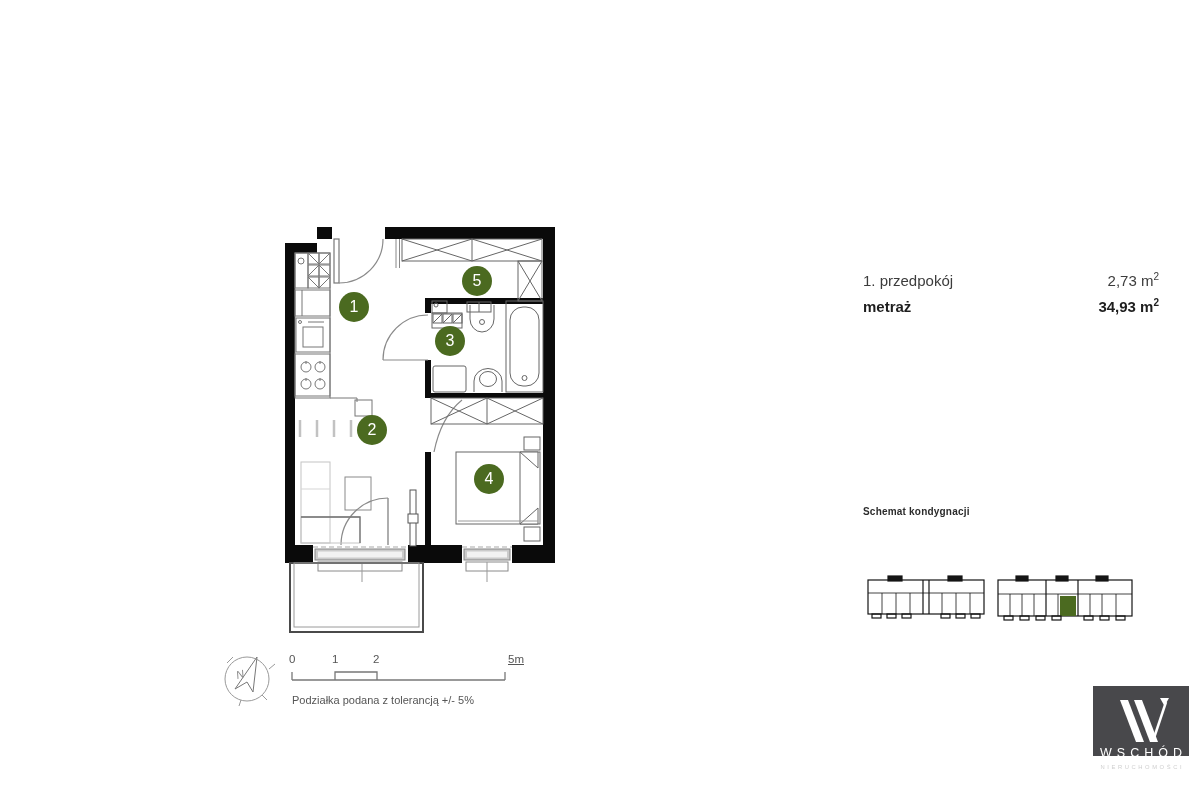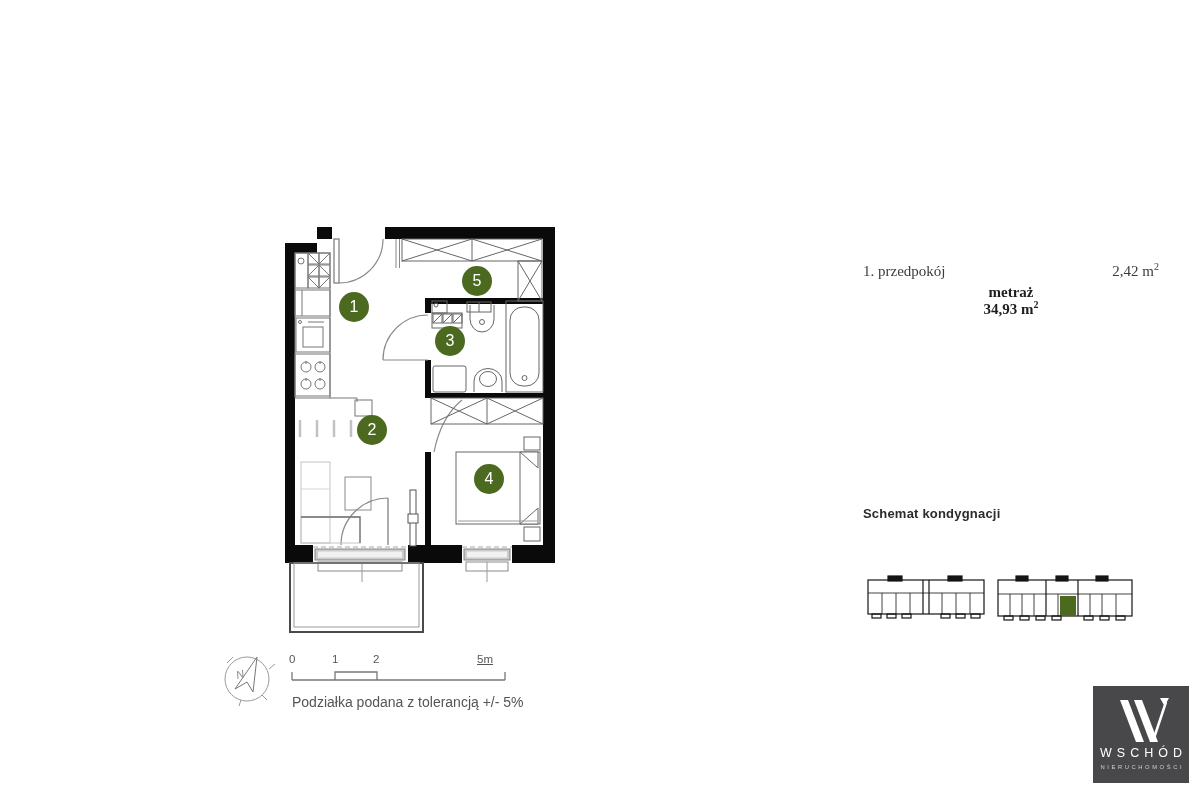--- a/index.html
+++ b/index.html
@@ -7,39 +7,39 @@
         font-family:"Liberation Sans", sans-serif;}
   svg{position:absolute;left:0;top:0;}
   .abs{position:absolute;}
 
   
   .room-badge{position:absolute;width:30px;height:30px;border-radius:50%;
       background:#4b6a20;color:#fff;display:flex;align-items:center;justify-content:center;
       font-size:16px;font-weight:500;letter-spacing:0;}
 
   
-  .legend{position:absolute;left:863px;top:258px;width:296px;font-family:Liberation Serif, serif;}
+  .legend{position:absolute;left:863px;top:267px;width:296px;}
   .legend-row{display:flex;justify-content:space-between;align-items:center;height:26px;
       font-size:15px;color:#3c3c3c;}
   .legend-row .val{white-space:nowrap;}
   .legend-row sup{font-size:10px;line-height:0;vertical-align:6px;}
-  .legend-row.total{font-weight:700;color:#1e1e1e;flex-direction:column;}
-
-  
-  .scheme-title{position:absolute;left:863px;top:506px;font-size:13px;font-weight:700;
+  .legend-row.total{font-weight:700;color:#1e1e1e;}
+
+  
+  .scheme-title{position:absolute;left:863px;top:506px;font-size:10px;font-weight:700;
       color:#2b2b2b;letter-spacing:.2px;}
 
   
   .tick-label{position:absolute;top:653px;font-size:11.5px;color:#555;}
-  .tolerance-note{position:absolute;left:292px;top:694px;font-size:14px;color:#555;}
+  .tolerance-note{position:absolute;left:292px;top:694px;font-size:11px;color:#555;}
   .north-label{position:absolute;left:236px;top:668px;font-size:11px;color:#888;
       font-style:italic;transform:rotate(-15deg);}
 
   
-  .logo{position:absolute;left:1093px;top:686px;width:96px;height:97px;background:#48484b;}
+  .logo{position:absolute;left:1093px;top:686px;width:96px;height:70px;background:#48484b;}
   .logo svg{position:absolute;left:0;top:0;}
   .logo .brand{position:absolute;left:0;top:60px;width:100%;text-align:center;color:#fff;
       font-size:12.5px;letter-spacing:5px;text-indent:5px;}
   .logo .subtitle{position:absolute;left:0;top:78px;width:100%;text-align:center;color:#cfcfcf;
       font-size:5.8px;letter-spacing:2.6px;text-indent:2.6px;}
 </style>
 </head>
 <body>
 
 <div class="page">
@@ -216,21 +216,21 @@
 
   <div class="room-badge" style="left: 339px; top: 292px; background: rgb(75, 106, 32);">1</div>
   <div class="room-badge" style="left: 357px; top: 415px; background: rgb(75, 106, 32);">2</div>
   <div class="room-badge" style="left: 435px; top: 326px; background: rgb(75, 106, 32);">3</div>
   <div class="room-badge" style="left: 474px; top: 464px; background: rgb(75, 106, 32);">4</div>
   <div class="room-badge" style="left: 462px; top: 266px; background: rgb(75, 106, 32);">5</div>
 
   <div class="legend">
     <div class="legend-row">
       <span>1. przedpokój</span>
-      <span class="val"><span>2,42</span>&nbsp;<span>m</span><sup>2</sup></span>
+      <span class="val"><span>2,73</span>&nbsp;<span>m</span><sup>2</sup></span>
     </div>
     <div class="legend-row total">
       <span>metraż</span>
       <span class="val"><span>34,93</span>&nbsp;<span>m</span><sup>2</sup></span>
     </div>
   </div>
 
   <div class="scheme-title">Schemat kondygnacji</div>
 
   <svg class="abs" style="left:866px;top:574px;" width="120" height="48" viewBox="0 0 120 48" fill="none" stroke="#151515" stroke-width="1.2">
@@ -275,21 +275,21 @@
     <rect x="40" y="44" width="9" height="4"></rect>
       <rect x="56" y="44" width="9" height="4"></rect>
     <rect x="88" y="44" width="9" height="4"></rect>
       <rect x="104" y="44" width="9" height="4"></rect>
     <rect x="120" y="44" width="9" height="4"></rect>
   </svg>
 
   <div class="tick-label" style="left:289px;">0</div>
   <div class="tick-label" style="left:332px;">1</div>
   <div class="tick-label" style="left:373px;">2</div>
-  <div class="tick-label" style="left:477px;text-decoration:underline;">5m</div>
+  <div class="tick-label" style="left:508px;text-decoration:underline;">5m</div>
   <div class="tolerance-note">Podziałka podana z tolerancją +/- 5%</div>
   <div class="north-label">N</div>
 
   <div class="logo" style="background: rgb(72, 72, 75);">
     <svg width="96" height="97" viewBox="0 0 96 97">
       <polygon points="27,14 35,14 51,56 43,56" fill="#ffffff"></polygon>
       <polygon points="41,14 49,14 65,56 57,56" fill="#ffffff"></polygon>
       <line x1="61" y1="52" x2="73" y2="16" stroke="#ffffff" stroke-width="2.5"></line>
       <polygon points="67,12 76,12 71.5,20" fill="#ffffff"></polygon>
     </svg>

